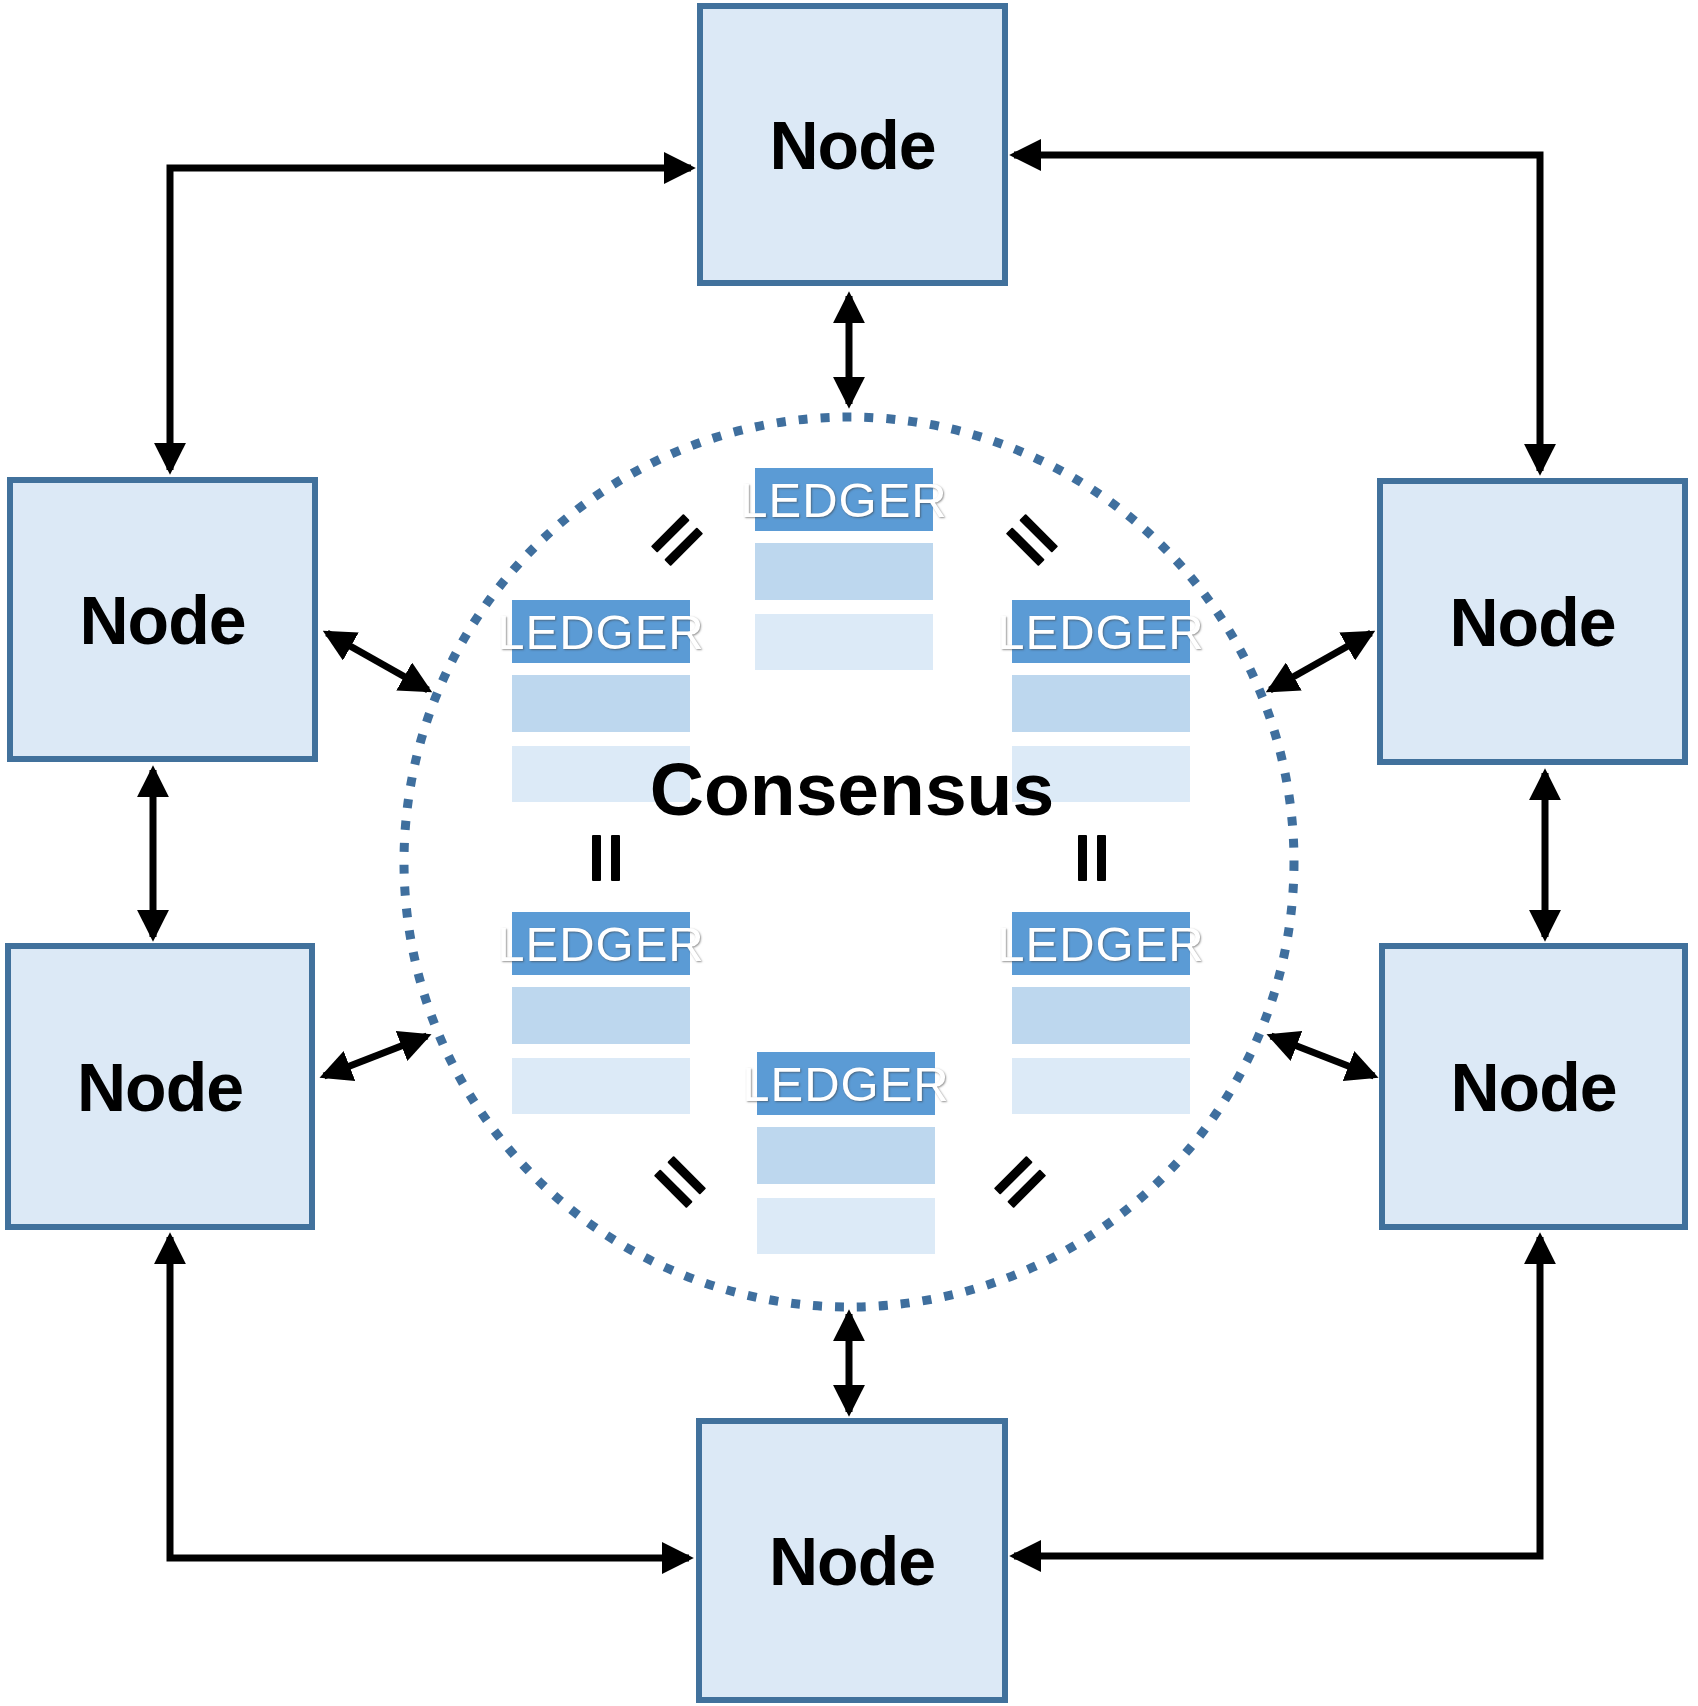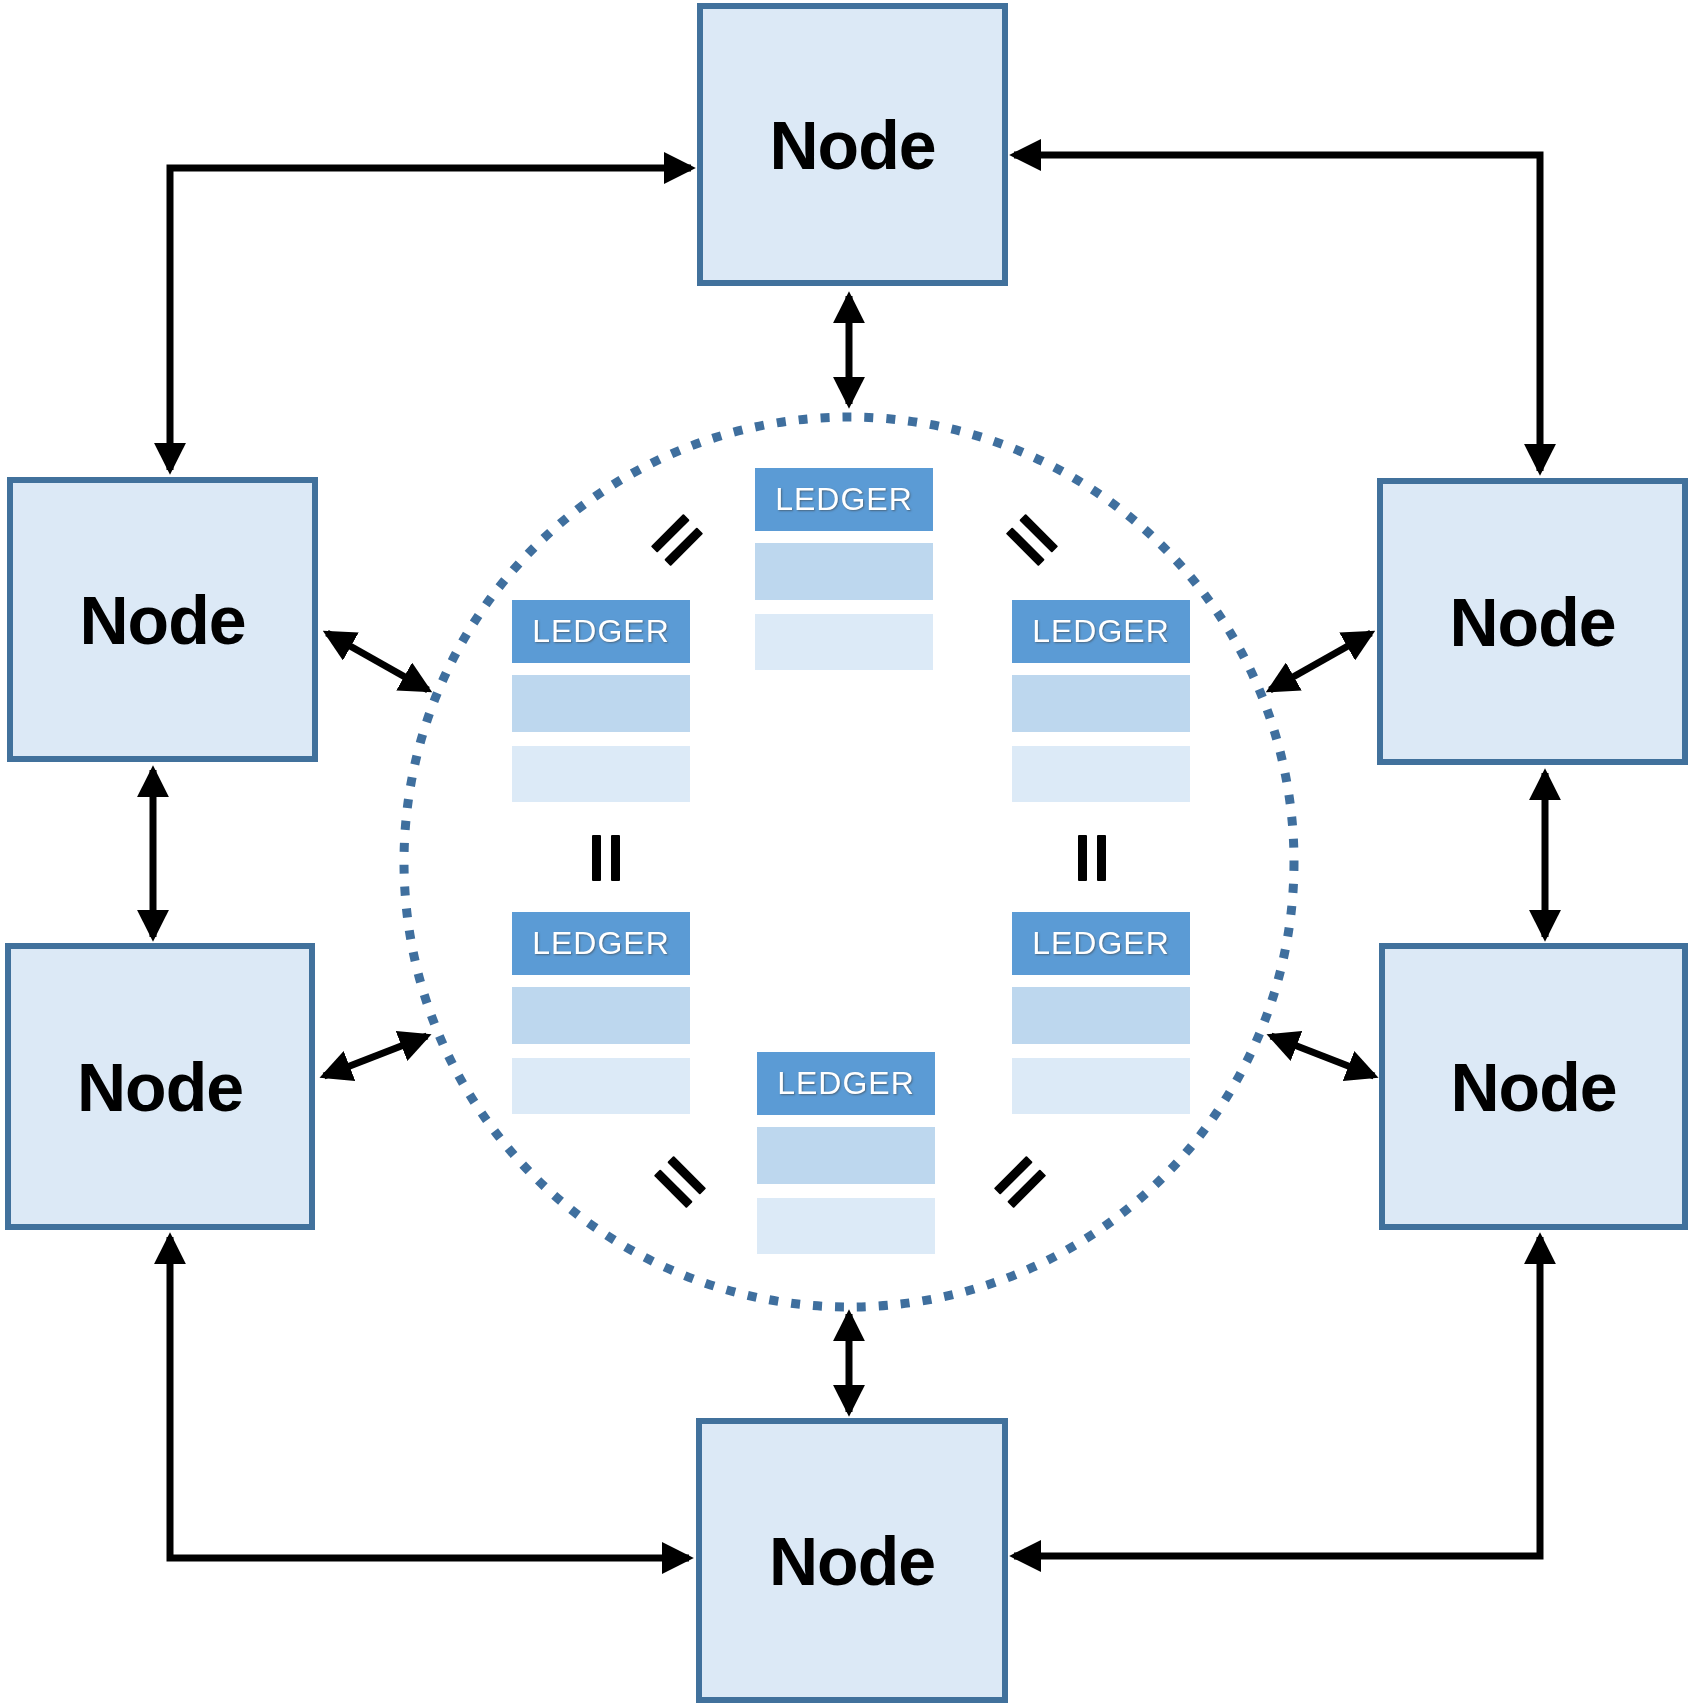--- a/index.html
+++ b/index.html
@@ -31,21 +31,21 @@
   .node-bottom     {left:696px;top:1418px; width:312px;height:285px;}
 
   
   .ledger{position:absolute;width:178px;}
   .ledger-header{
     box-sizing:border-box;
     width:178px;height:63px;
     background:#5b9bd5;
     color:#ffffff;
     display:flex;align-items:center;justify-content:center;
-    font-size:32px;font-weight:400;letter-spacing:1px;
+    font-size:49px;font-weight:400;letter-spacing:1px;
     text-shadow:1px 1px 2px rgba(60,60,60,0.55);
   }
   .ledger-row{width:178px;height:57px;margin-top:12px;}
   .ledger-row.medium{background:#bdd7ee;}
   .ledger-row.light {background:#dceaf7;margin-top:14px;height:56px;}
 
   .ledger-top-center  {left:755px;top:468px;}
   .ledger-upper-left  {left:512px;top:600px;}
   .ledger-upper-right {left:1012px;top:600px;}
   .ledger-lower-left  {left:512px;top:912px;}
@@ -145,20 +145,21 @@
     <div class="ledger-header">LEDGER</div>
     <div class="ledger-row medium"></div>
     <div class="ledger-row light"></div>
   </div>
   <div class="ledger ledger-bottom-center">
     <div class="ledger-header">LEDGER</div>
     <div class="ledger-row medium"></div>
     <div class="ledger-row light"></div>
   </div>
 
+  <div class="consensus">Consensus</div>
 
   <div class="eq eq-tl">
     <div class="bar b1"></div>
     <div class="bar b2"></div>
   </div>
   <div class="eq eq-tr">
     <div class="bar b1"></div>
     <div class="bar b2"></div>
   </div>
   <div class="eq eq-ml">

